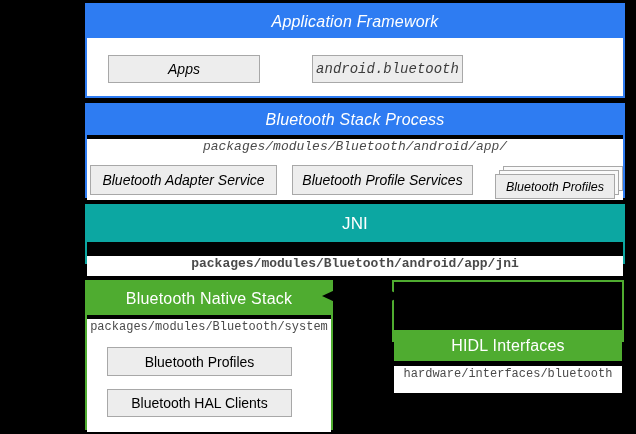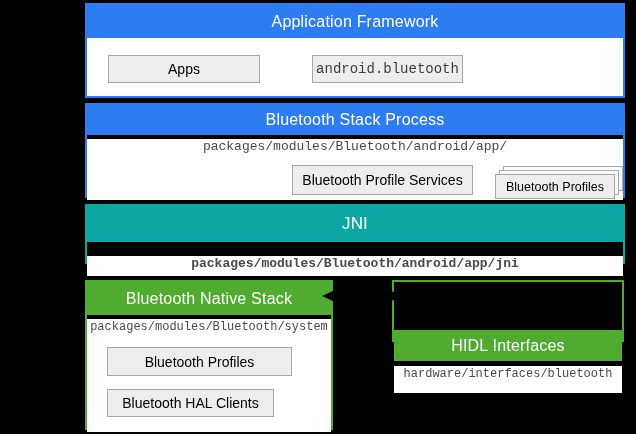--- a/index.html
+++ b/index.html
@@ -15,21 +15,21 @@
   html, body { background: #111; }
   .stage {
     position: relative;
     width: 636px;
     height: 434px;
     background: var(--background);
     overflow: hidden;
     font-family: "Liberation Sans", sans-serif;
   }
   .section { position: absolute; border: 2px solid; }
-  .section.blue  { border-color: var(--blue); }
+  .section.blue  { border-color: var(--blue); font-style: italic; }
   .section.teal  { border-color: var(--teal); }
   .section.green { border-color: var(--green); }
   .sec-header {
     display: flex; align-items: center; justify-content: center;
     color: #fff; font-size: 16px; letter-spacing: 0.2px;
   }
   .section.blue  .sec-header { background: var(--blue); }
   .section.teal  .sec-header { background: var(--teal); font-size: 17px; }
   .section.green .sec-header { background: var(--green); font-size: 16px; }
   .sec-body { position: relative; background: #fff; width: 100%; }
@@ -75,21 +75,21 @@
 
   #sec-jni    { left: 85px; top: 204px; width: 540px; height: 60px; }
   #sec-jni .sec-header   { height: 36px; }
   #sec-jni .sec-body     { height: 20px; }
   #sec-jni .path-label   { margin-top: 14px; font-weight: bold; }
 
   #sec-native { left: 85px; top: 280px; width: 248px; height: 150px; }
   #sec-native .sec-header { height: 33px; }
   #sec-native .sec-body   { height: 113px; }
   #chip-native-profiles { left: 20px; top: 28px; width: 185px; height: 29px; }
-  #chip-hal-clients     { left: 20px; top: 70px; width: 167px; height: 28px; }
+  #chip-hal-clients     { left: 20px; top: 70px; width: 185px; height: 28px; }
 
   #sec-hidl   { left: 392px; top: 280px; width: 232px; height: 62px; }
   #sec-hidl .sec-header  { height: 31px; margin-top: 48px; }
   #sec-hidl .sec-body    { height: 27px; }
   #sec-hidl .path-label  { margin-top: 5px; }
 
   #sec-vendor { left: 392px; top: 358px; width: 232px; height: 72px; }
   #sec-vendor .sec-header { height: 30px; }
   #sec-vendor .sec-body   { height: 38px; }
   #chip-controller { left: 23px; top: 3px; width: 181px; height: 29px; }
@@ -104,20 +104,21 @@
     <div class="sec-body">
       <div class="chip" id="chip-apps">Apps</div>
       <div class="chip mono" id="chip-api">android.bluetooth</div>
     </div>
   </div>
 
   <div class="section blue" id="sec-stack">
     <div class="sec-header">Bluetooth Stack Process</div>
     <div class="sec-body">
       <span class="path-label">packages/modules/Bluetooth/android/app/</span>
+      <div class="chip" id="chip-adapter">Bluetooth Adapter Service</div>
       <div class="chip" id="chip-services">Bluetooth Profile Services</div>
       <div class="stack-layer" id="stack-layer-3"></div>
       <div class="stack-layer" id="stack-layer-2"></div>
       <div class="chip" id="chip-profiles-stack">Bluetooth Profiles</div>
     </div>
   </div>
 
   <div class="section teal" id="sec-jni">
     <div class="sec-header">JNI</div>
     <div class="sec-body">

